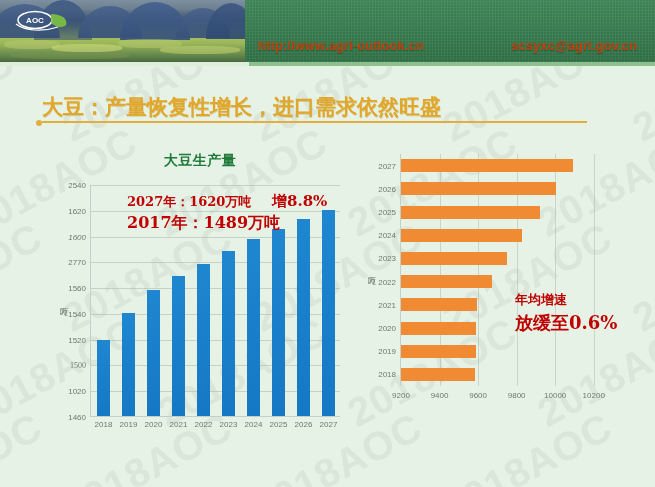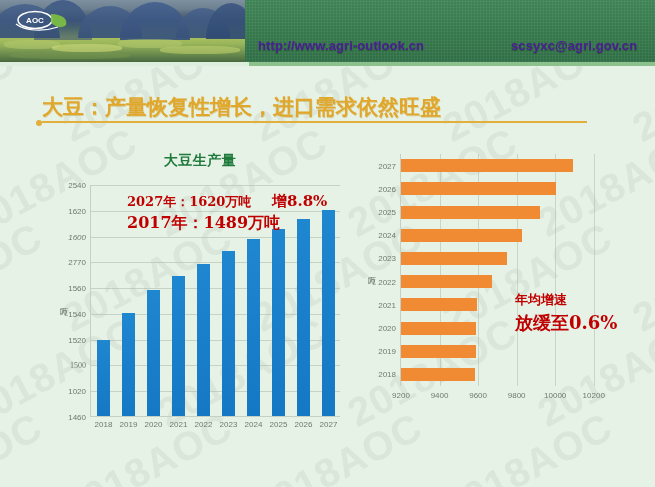--- a/index.html
+++ b/index.html
@@ -67,21 +67,21 @@
     background: rgba(180,200,110,0.55);
     border-radius: 40%;
   }
   #logo {
     position: absolute; top: 9px; left: 12px;
     width: 62px; height: 25px;
     z-index: 4;
   }
   #banner-url, #banner-mail {
     position: absolute;
-    color: #4c1d95;
+    color: #c2410c;
     font-size: 13px;
     font-weight: bold;
     letter-spacing: .1px;
     top: 38px;
     text-shadow: 0 1px 1px rgba(0,0,0,.25);
   }
   #banner-url { left: 258px; }
   #banner-mail { left: 511px; }
   #banner-underline {
     position:absolute; top: 62px; left: 0;

